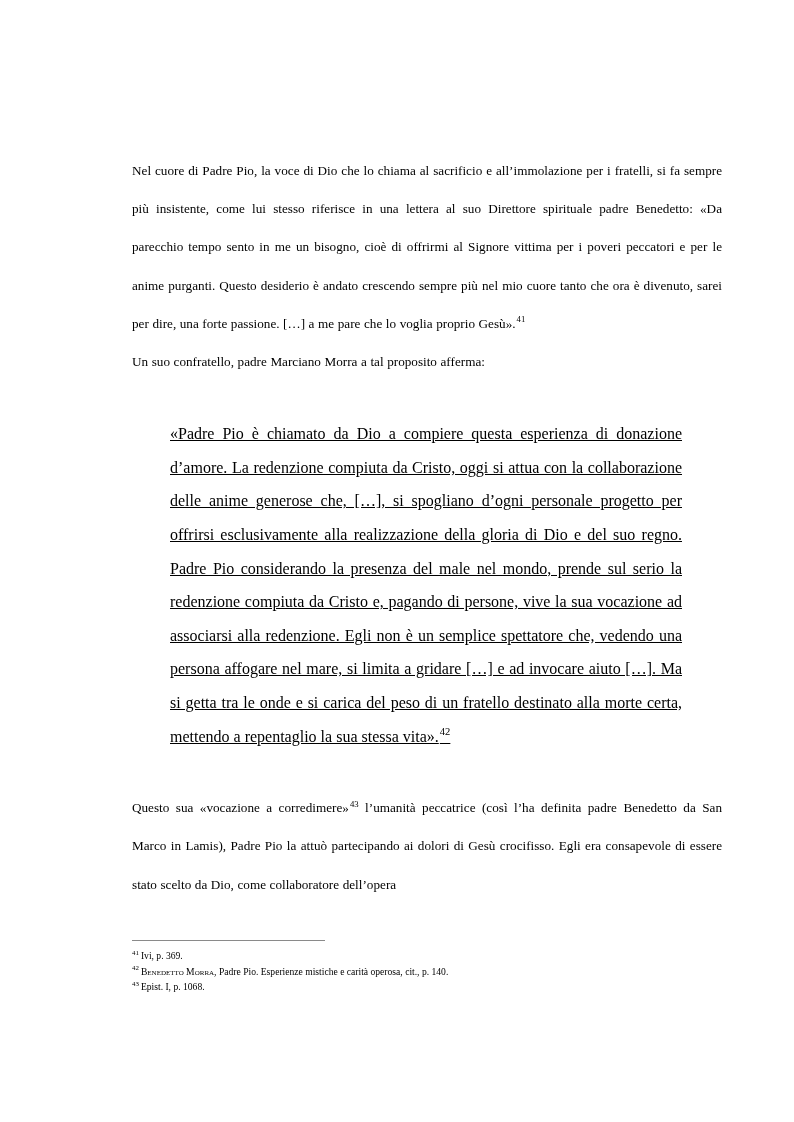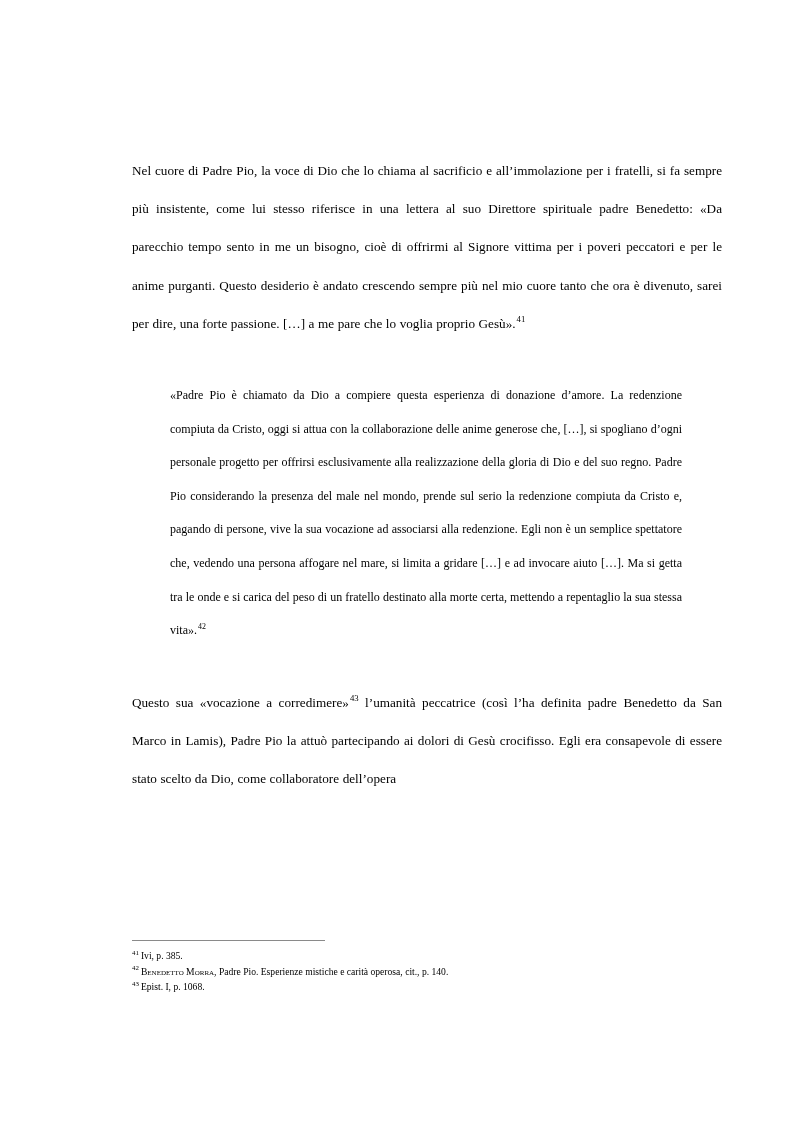--- a/index.html
+++ b/index.html
@@ -48,24 +48,25 @@
   }
 
   .gap-after-par { margin-bottom: 0px; }
 
   
   .blockquote {
     margin: 0;
     padding: 0;
     margin-left: 38px;
     width: 512px;
-    font-size: 12.0px;
+    font-size: 16px;
     line-height: 33.6px;
     text-align: justify;
     text-justify: inter-word;
+    text-decoration: underline;
   }
 
   .quote-wrap {
     margin-top: 36px;
     margin-bottom: 36px;
   }
 
   .after-quote {
     margin-top: 36px;
   }
@@ -128,33 +129,34 @@
 </style>
 </head>
 <body>
 
 <div class="page">
 
   <div class="content">
 
     <p class="body-par gap-after-par"><span>Nel cuore di Padre Pio, la voce di Dio che lo chiama al sacrificio e all’immolazione per i fratelli, si fa sempre più insistente, come lui stesso riferisce in una lettera al suo Direttore spirituale padre Benedetto: «Da parecchio tempo sento in me un bisogno, cioè di offrirmi al Signore vittima per i poveri peccatori e per le anime purganti. Questo desiderio è andato crescendo sempre più nel mio cuore tanto che ora è divenuto, sarei per dire, una forte passione. […] a me pare che lo voglia proprio Gesù».</span><sup class="fn">41</sup></p>
 
+    <p class="body-par no-justify">Un suo confratello, padre Marciano Morra a tal proposito afferma:</p>
 
     <div class="quote-wrap">
       <blockquote class="blockquote"><span>«Padre Pio è chiamato da Dio a compiere questa esperienza di donazione d’amore. La redenzione compiuta da Cristo, oggi si attua con la collaborazione delle anime generose che, […], si spogliano d’ogni personale progetto per offrirsi esclusivamente alla realizzazione della gloria di Dio e del suo regno. Padre Pio considerando la presenza del male nel mondo, prende sul serio la redenzione compiuta da Cristo e, pagando di persone, vive la sua vocazione ad associarsi alla redenzione. Egli non è un semplice spettatore che, vedendo una persona affogare nel mare, si limita a gridare […] e ad invocare aiuto […]. Ma si getta tra le onde e si carica del peso di un fratello destinato alla morte certa, mettendo a repentaglio la sua stessa vita».</span><sup class="fn">42</sup></blockquote>
     </div>
 
     <p class="body-par after-quote"><span>Questo sua «vocazione a corredimere»</span><sup class="fn">43</sup><span> l’umanità peccatrice (così l’ha definita padre Benedetto da San Marco in Lamis), Padre Pio la attuò partecipando ai dolori di Gesù crocifisso. Egli era consapevole di essere stato scelto da Dio, come collaboratore dell’opera</span></p>
 
   </div>
 
   <div class="footnotes">
     <hr class="fn-rule">
 
-    <p class="fn-line"><span class="fn-num">41</span><span>Ivi, p. 385.</span></p>
+    <p class="fn-line"><span class="fn-num">41</span><span>Ivi, p. 369.</span></p>
 
     <p class="fn-line"><span class="fn-num">42</span><span class="smallcaps">Benedetto Morra</span><span>, </span><span class="ital">Padre Pio. Esperienze mistiche e carità operosa</span><span>, cit., p. 140.</span></p>
 
     <p class="fn-line"><span class="fn-num">43</span><span>Epist. I, p. 1068.</span></p>
   </div>
 
 
 </div>
 
 </body></html>

